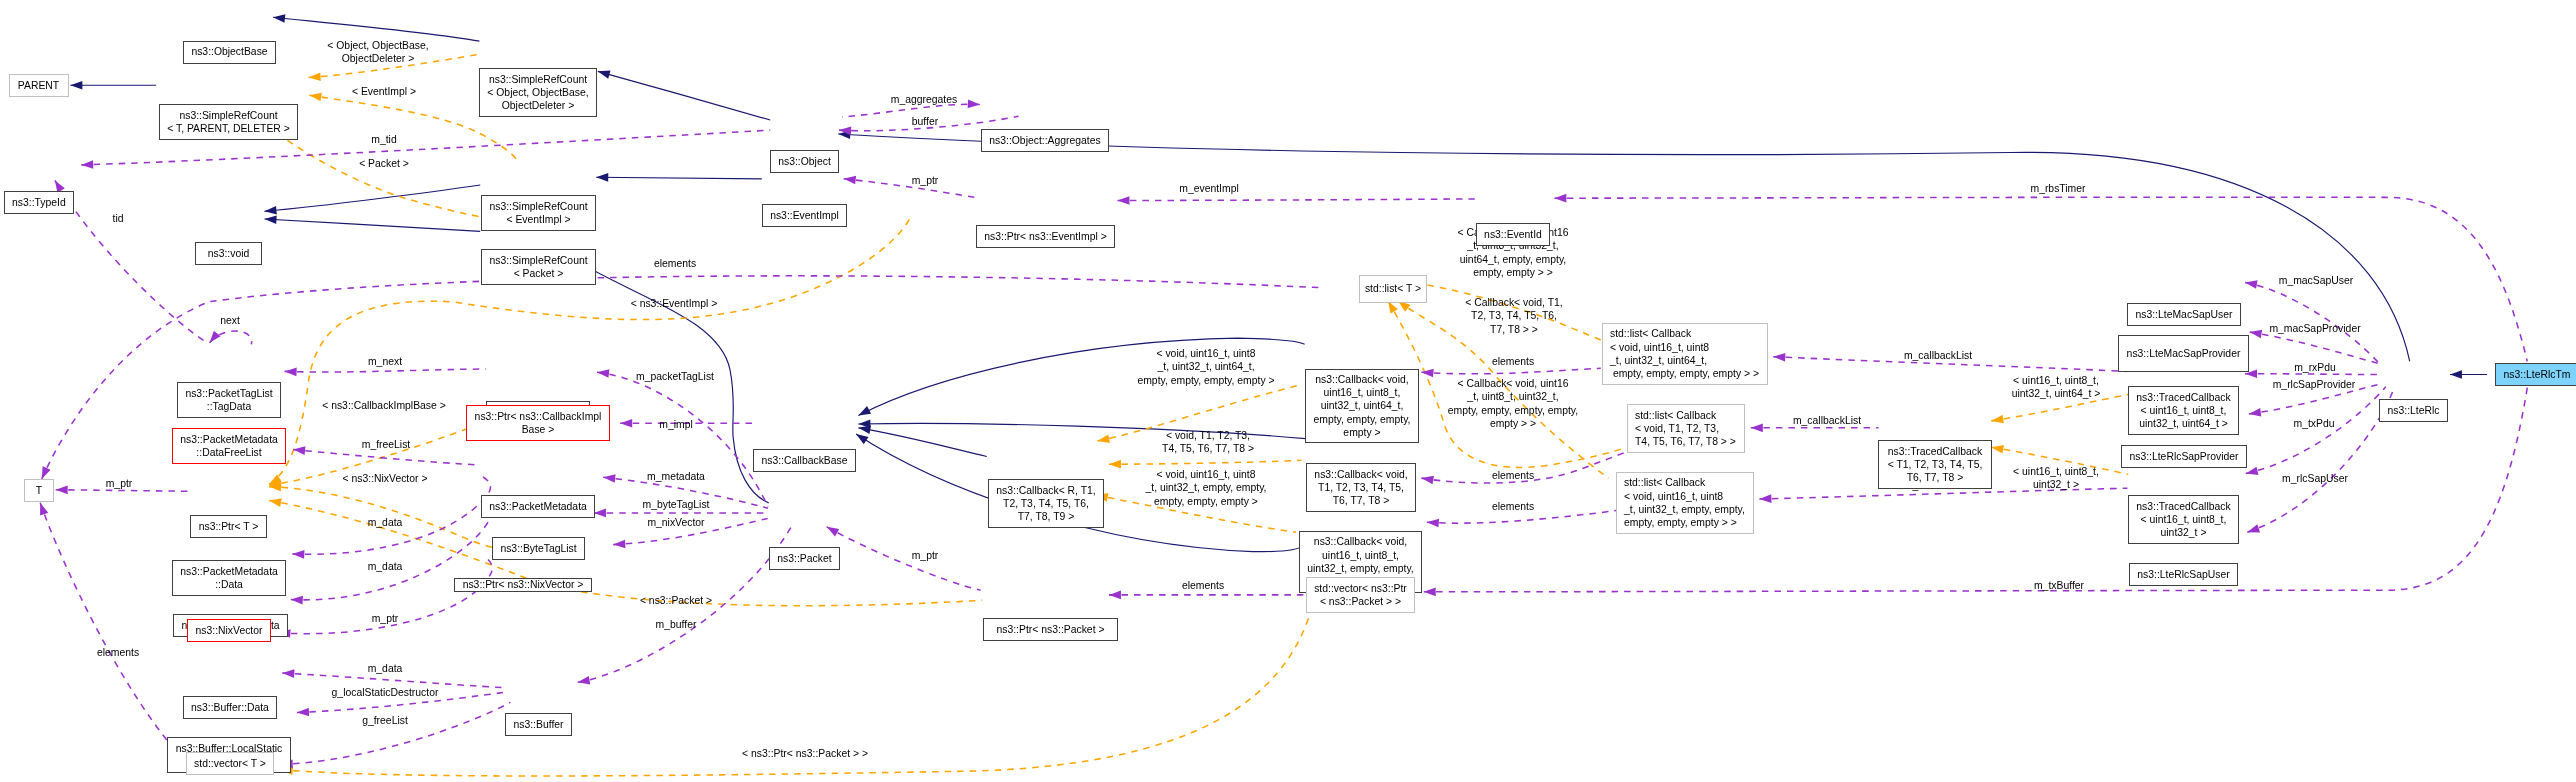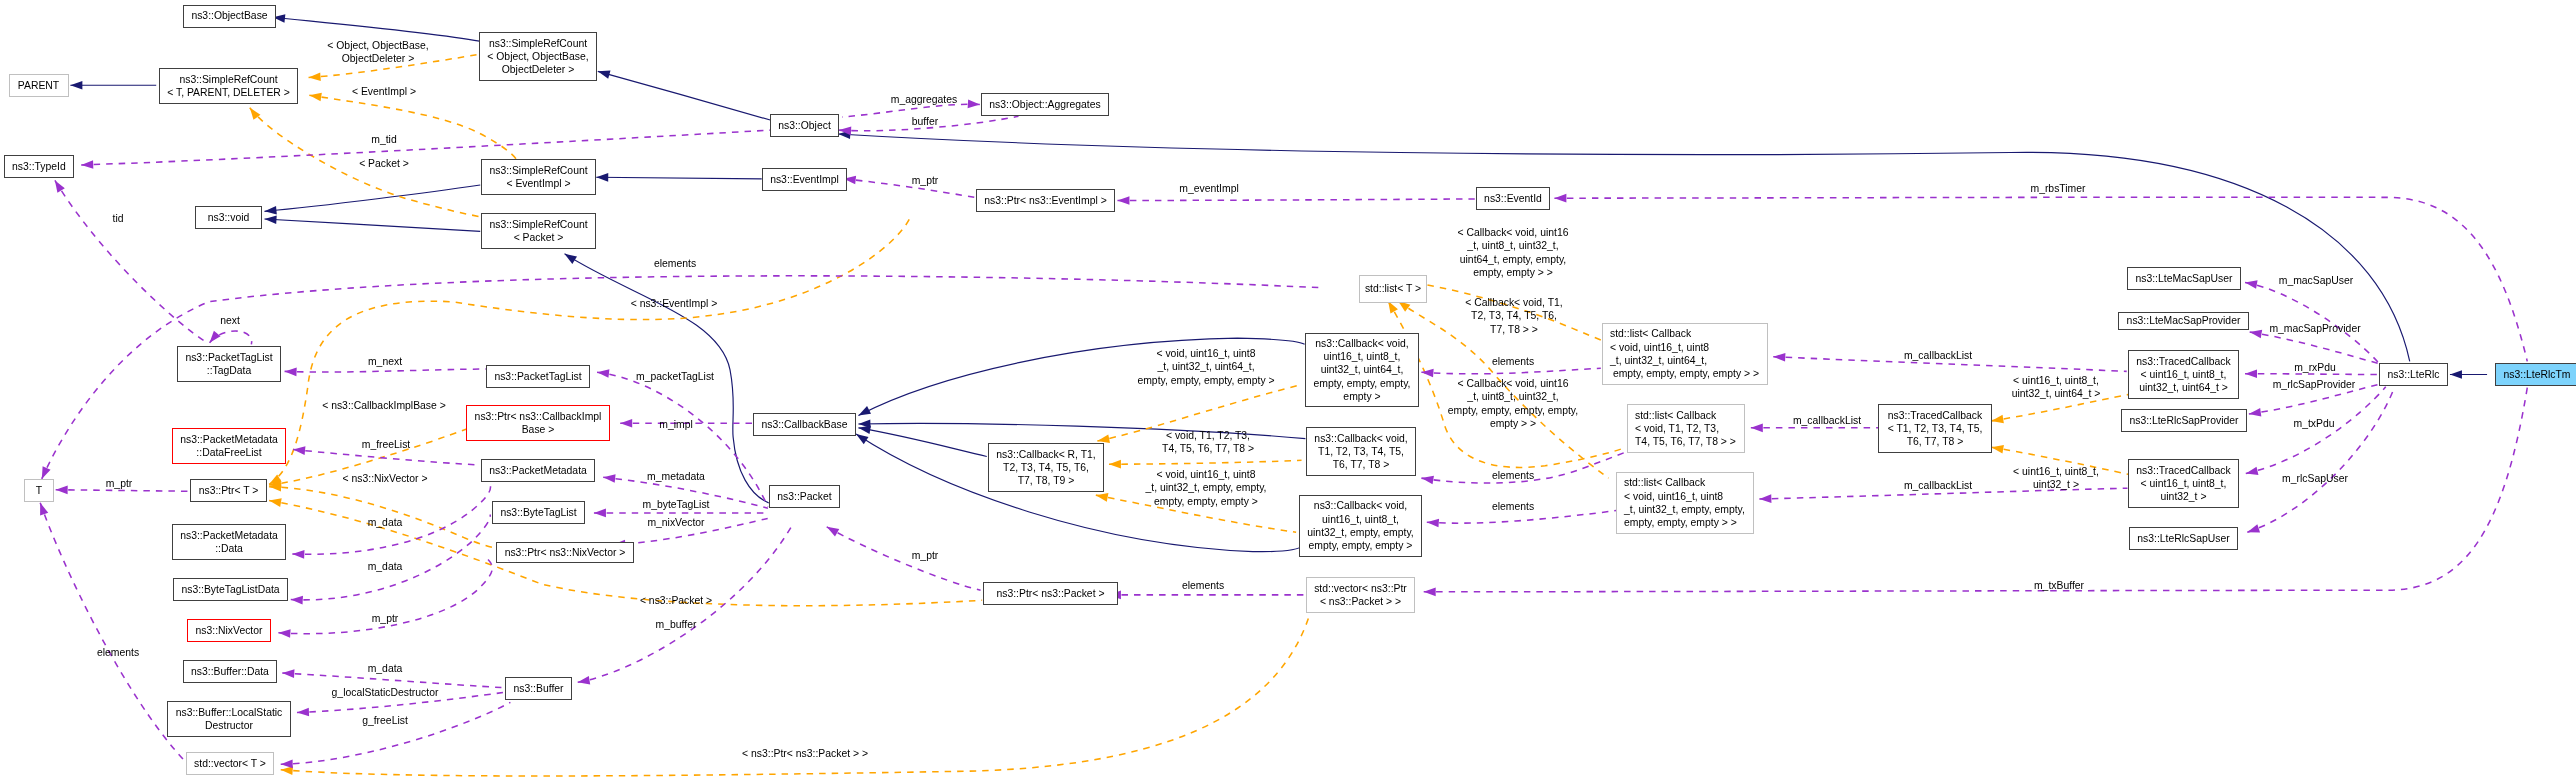--- a/index.html
+++ b/index.html
@@ -4,21 +4,21 @@
 <title>ns3::LteRlcTm collaboration diagram</title>
 <style>
 html,body{margin:0;padding:0;background:#ffffff;}
 #canvas *{-webkit-font-smoothing:antialiased;}
 #canvas{position:relative;width:2576px;height:783px;background:#ffffff;overflow:hidden;
   font-family:"Liberation Sans",sans-serif;}
 svg#edge-layer{position:absolute;left:0;top:0;width:2576px;height:783px;pointer-events:none;z-index:1;}
 .node{position:absolute;filter:blur(0px);box-sizing:border-box;background:#ffffff;display:flex;align-items:center;
   justify-content:center;text-align:center;font-size:10.4px;line-height:13.3px;color:#000000;
   white-space:pre;z-index:3;}
-.node.normal{border:1.1px solid #404040;}
+.node.normal{border:1.1px solid #404040;margin-top:36px;}
 .node.gray{border:0.8px solid #c0c0c0;}
 .node.red{border:1.1px solid #ff0000;}
 .node.filled{border:1.1px solid #404040;background:#7dd3fc;margin-left:8px;}
 .node.left{justify-content:flex-start;text-align:left;padding-left:7px;}
 .elabel{position:absolute;font-size:10.4px;line-height:13.3px;color:#000000;text-align:center;
   white-space:pre;transform:translateX(-50%) translateZ(0);z-index:2;}
 .e-inh{fill:none;stroke:#191970;stroke-width:1.5;}
 .e-tmpl{fill:none;stroke:#ffa500;stroke-width:2;stroke-dasharray:8.4 7.8;}
 .e-use{fill:none;stroke:#9a32cd;stroke-width:2;stroke-dasharray:8.4 7.8;}
 .a-inh{fill:#191970;stroke:none;}
@@ -320,21 +320,21 @@
 <div class="node normal" style="left:481px;top:159px;width:115px;height:36px">ns3::SimpleRefCount
 &lt; EventImpl &gt;</div>
 <div class="node normal" style="left:762px;top:168px;width:85px;height:23px">ns3::EventImpl</div>
 <div class="node normal" style="left:1476px;top:187px;width:74px;height:23px">ns3::EventId</div>
 <div class="node normal" style="left:976px;top:189px;width:139px;height:23px">ns3::Ptr&lt; ns3::EventImpl &gt;</div>
 <div class="node normal" style="left:195px;top:206px;width:67px;height:23px">ns3::void</div>
 <div class="node normal" style="left:481px;top:213px;width:115px;height:36px">ns3::SimpleRefCount
 &lt; Packet &gt;</div>
 <div class="node normal" style="left:2127px;top:267px;width:114px;height:23px">ns3::LteMacSapUser</div>
 <div class="node gray" style="left:1359px;top:275px;width:68px;height:28px">std::list&lt; T &gt;</div>
-<div class="node normal" style="left:2118px;top:312px;width:131px;height:18px">ns3::LteMacSapProvider</div>
+<div class="node normal" style="left:2118px;top:299px;width:131px;height:37px">ns3::LteMacSapProvider</div>
 <div class="node gray left" style="left:1602px;top:323px;width:166px;height:62px">std::list&lt; Callback
 &lt; void, uint16_t, uint8
 _t, uint32_t, uint64_t,
  empty, empty, empty, empty &gt; &gt;</div>
 <div class="node normal" style="left:1305px;top:333px;width:114px;height:74px">ns3::Callback&lt; void,
 uint16_t, uint8_t,
 uint32_t, uint64_t,
 empty, empty, empty,
 empty &gt;</div>
 <div class="node normal" style="left:2128px;top:350px;width:111px;height:49px">ns3::TracedCallback
@@ -369,25 +369,25 @@
 &lt; void, uint16_t, uint8
 _t, uint32_t, empty, empty,
 empty, empty, empty &gt; &gt;</div>
 <div class="node normal" style="left:190px;top:479px;width:77px;height:23px">ns3::Ptr&lt; T &gt;</div>
 <div class="node gray" style="left:24px;top:479px;width:30px;height:23px">T</div>
 <div class="node normal" style="left:1299px;top:495px;width:123px;height:62px">ns3::Callback&lt; void,
 uint16_t, uint8_t,
 uint32_t, empty, empty,
 empty, empty, empty &gt;</div>
 <div class="node normal" style="left:492px;top:501px;width:93px;height:23px">ns3::ByteTagList</div>
-<div class="node normal" style="left:769px;top:485px;width:71px;height:23px">ns3::Packet</div>
+<div class="node normal" style="left:769px;top:511px;width:71px;height:23px">ns3::Packet</div>
 <div class="node normal" style="left:172px;top:524px;width:114px;height:36px">ns3::PacketMetadata
 ::Data</div>
 <div class="node normal" style="left:2129px;top:527px;width:109px;height:23px">ns3::LteRlcSapUser</div>
-<div class="node normal" style="left:496px;top:542px;width:138px;height:21px">ns3::Ptr&lt; ns3::NixVector &gt;</div>
+<div class="node normal" style="left:454px;top:542px;width:138px;height:14px">ns3::Ptr&lt; ns3::NixVector &gt;</div>
 <div class="node gray" style="left:1306px;top:577px;width:109px;height:36px">std::vector&lt; ns3::Ptr
 &lt; ns3::Packet &gt; &gt;</div>
 <div class="node normal" style="left:173px;top:578px;width:115px;height:23px">ns3::ByteTagListData</div>
 <div class="node normal" style="left:983px;top:582px;width:135px;height:23px">ns3::Ptr&lt; ns3::Packet &gt;</div>
 <div class="node red" style="left:187px;top:619px;width:84px;height:23px">ns3::NixVector</div>
 <div class="node normal" style="left:183px;top:660px;width:94px;height:23px">ns3::Buffer::Data</div>
 <div class="node normal" style="left:505px;top:677px;width:67px;height:23px">ns3::Buffer</div>
 <div class="node normal" style="left:167px;top:701px;width:124px;height:36px">ns3::Buffer::LocalStatic
 Destructor</div>
 <div class="node gray" style="left:186px;top:752px;width:88px;height:23px">std::vector&lt; T &gt;</div>

